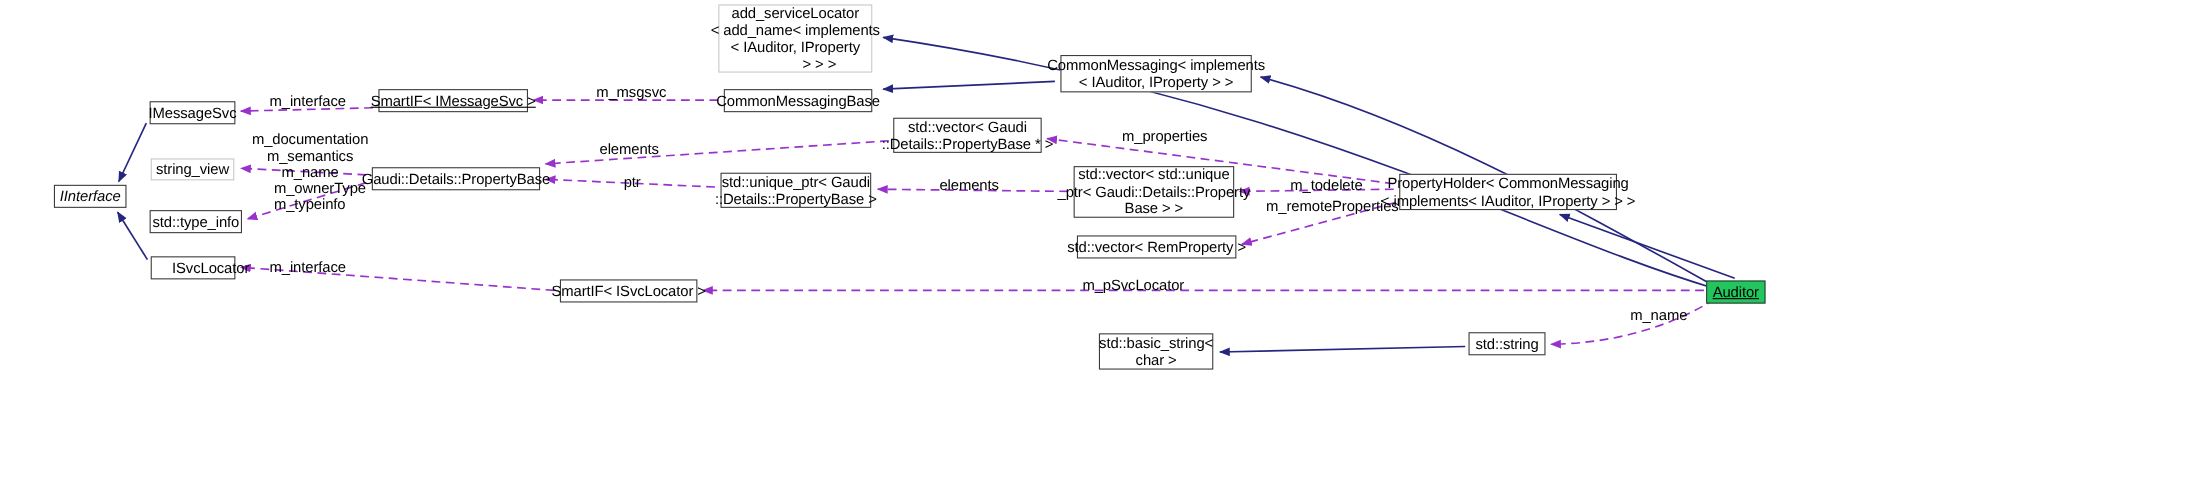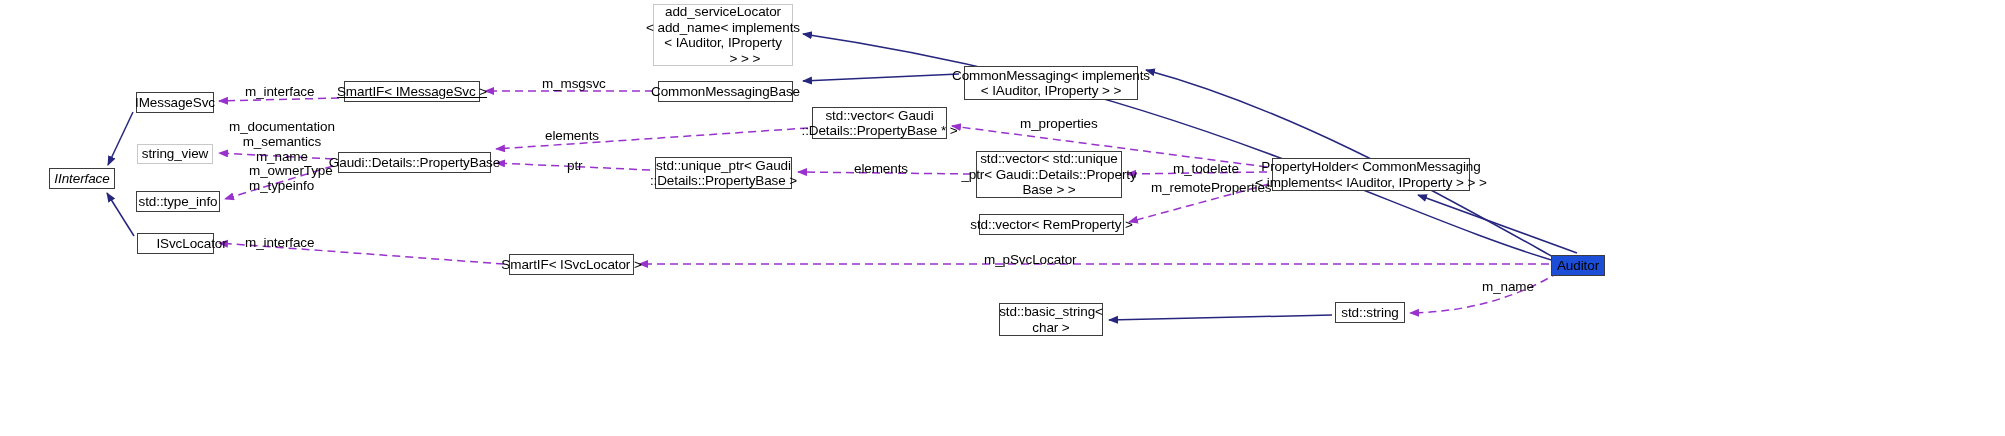--- a/index.html
+++ b/index.html
@@ -45,22 +45,23 @@
     letter-spacing: -0.1px;
   }
   .node.solid {
     border: 1.6px solid #3c3c3c;
   }
   .node.faded {
     border: 1px solid #c8c8c8;
     color: #000000;
   }
   .node.highlight {
-    background: #1d4ed8;
+    background: #22c55e;
     border: 1.6px solid #3c3c3c;
+    text-decoration: underline;
   }
   .edge-label {
     position: absolute;
     font-size: 13.5px;
     line-height: 15px;
     color: #000000;
     white-space: pre;
     text-align: center;
     letter-spacing: -0.1px;
   }
@@ -107,21 +108,21 @@
     </g>
   </svg>
 
   <div class="node faded" style="left:620px;top:4px;width:140px;height:62px;">add_serviceLocator
 &lt; add_name&lt; implements
 &lt; IAuditor, IProperty
             &gt; &gt; &gt;</div>
   <div class="node solid" style="left:103px;top:92px;width:78px;height:21px;">IMessageSvc</div>
   <div class="node solid" style="left:311px;top:81px;width:136px;height:21px;text-decoration:underline;">SmartIF&lt; IMessageSvc &gt;</div>
   <div class="node solid" style="left:625px;top:81px;width:135px;height:21px;">CommonMessagingBase</div>
-  <div class="node solid" style="left:931px;top:66px;width:174px;height:34px;">CommonMessaging&lt; implements
+  <div class="node solid" style="left:931px;top:50px;width:174px;height:34px;">CommonMessaging&lt; implements
 &lt; IAuditor, IProperty &gt; &gt;</div>
   <div class="node faded" style="left:104px;top:144px;width:76px;height:20px;">string_view</div>
   <div class="node solid" style="left:16px;top:168px;width:66px;height:21px;font-style:italic;">IInterface</div>
   <div class="node solid" style="left:103px;top:191px;width:84px;height:21px;">std::type_info</div>
   <div class="node solid" style="left:104px;top:233px;width:77px;height:21px;padding-left:36px;">ISvcLocator</div>
   <div class="node solid" style="left:305px;top:152px;width:153px;height:21px;">Gaudi::Details::PropertyBase</div>
   <div class="node solid" style="left:779px;top:107px;width:135px;height:32px;">std::vector&lt; Gaudi
 ::Details::PropertyBase * &gt;</div>
   <div class="node solid" style="left:622px;top:157px;width:137px;height:32px;">std::unique_ptr&lt; Gaudi
 ::Details::PropertyBase &gt;</div>

